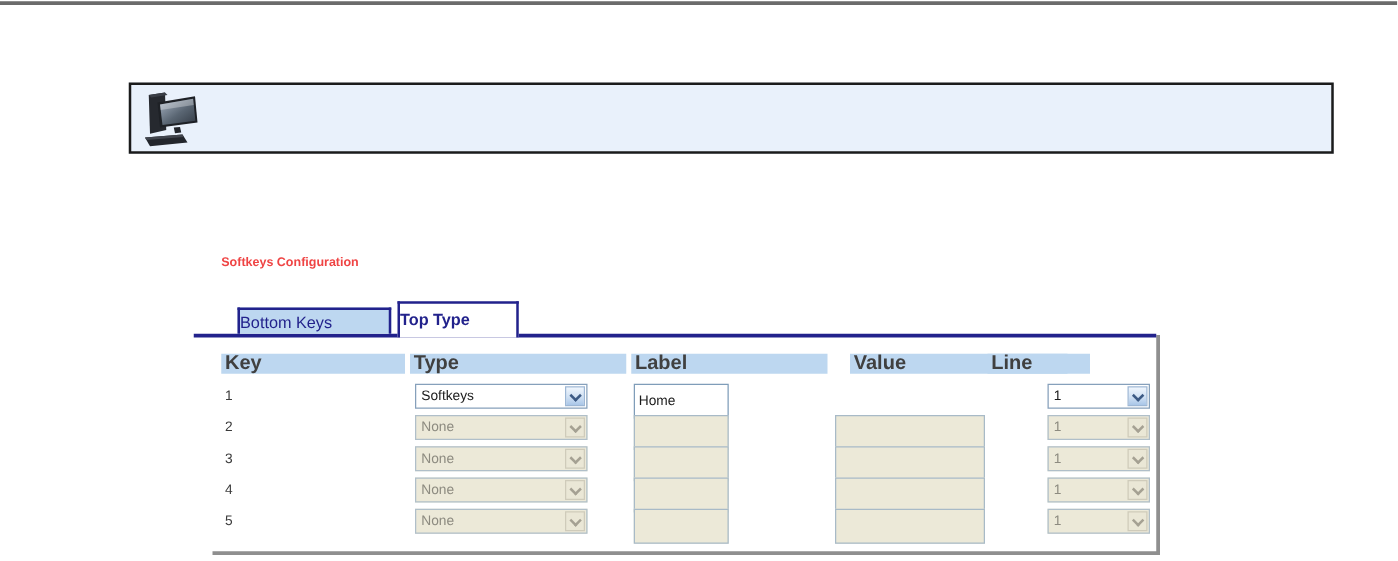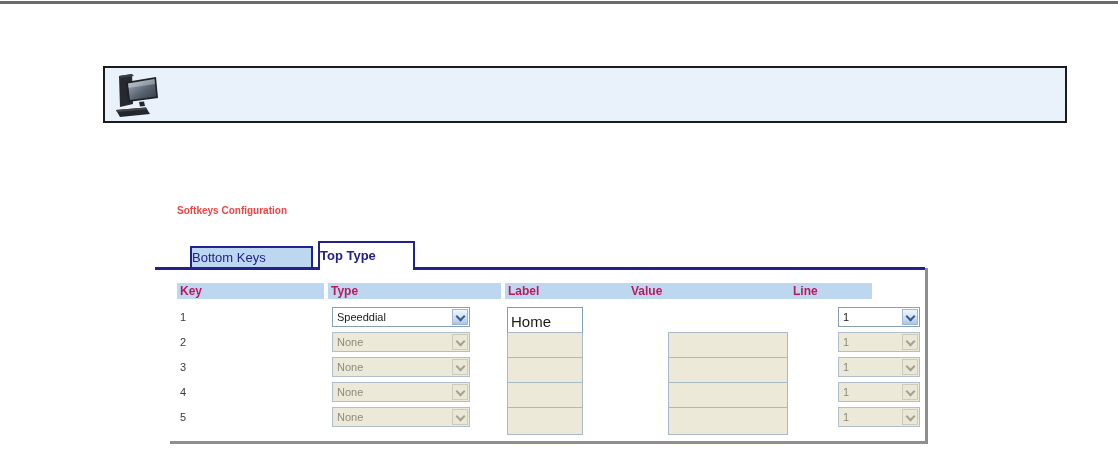--- a/index.html
+++ b/index.html
@@ -17,43 +17,43 @@
   .tab-underline{position:absolute;left:155px;top:267px;width:770px;height:3px;background:#22228c;z-index:1;}
   .tab{position:absolute;box-sizing:border-box;z-index:2;font-size:13px;color:#22228c;cursor:pointer;}
   .tab-inactive{left:190px;top:246px;width:123px;height:21px;background:#bdd7f0;
                 border:2px solid #22228c;border-bottom:none;line-height:19px;}
   .tab-active{left:318px;top:241px;width:97px;height:29px;background:#fff;
               border:2px solid #22228c;border-bottom:none;font-weight:bold;line-height:25px;}
 
   .frame-right{position:absolute;left:925px;top:268px;width:3px;height:176px;background:#8f8f8f;}
   .frame-bottom{position:absolute;left:170px;top:441px;width:758px;height:3px;background:#8f8f8f;}
 
-  .hcell{position:absolute;top:283px;height:16px;background:#bdd7f0;color:#be185d;font-weight:bold;
-         font-size:12px;line-height:16px;padding-left:3px;box-sizing:border-box;}
+  .hcell{position:absolute;top:283px;height:16px;background:#bdd7f0;color:#404040;font-weight:bold;
+         font-size:16px;line-height:16px;padding-left:3px;box-sizing:border-box;}
   #h-key{left:177px;width:147px}
   #h-type{left:328px;width:173px}
   #h-label{left:505px;width:157px}
-  #h-value{left:628px;width:174px}
+  #h-value{left:680px;width:174px}
   #h-line{left:790px;width:82px}
 
   .row{position:absolute;left:177px;width:743px;height:20px;}
   .key-num{position:absolute;left:3px;top:4px;font-size:11px;color:#3a3a3a;}
 
   .selectbox{position:absolute;top:0;height:20px;box-sizing:border-box;background:#fff;
              border:1px solid #86a0bb;font-size:11px;cursor:default;}
   .type-select{left:155px;width:138px;}
   .line-select{left:661px;width:82px;}
   .sel-text{position:absolute;left:4px;top:3px;color:#1a1a1a;white-space:nowrap;}
   .sel-btn{position:absolute;top:1px;right:1px;width:16px;height:16px;box-sizing:border-box;
            background:linear-gradient(180deg,#f0f6fd,#cfe0f3 55%,#a9c6e8);border:1px solid #9db7d5;}
   .chev{position:absolute;left:4px;top:3px;width:5px;height:5px;
         border-right:2px solid #3c5a84;border-bottom:2px solid #3c5a84;transform:rotate(45deg);}
 
   .textbox{position:absolute;top:0;height:28px;box-sizing:border-box;border:1px solid #7f9db9;
-           background:#fff;font-size:15px;padding:0 3px;font-family:inherit;color:#1a1a1a;}
+           background:#fff;font-size:11px;padding:0 3px;font-family:inherit;color:#1a1a1a;}
   .label-input{left:330px;width:76px;}
   .value-input{left:491px;width:120px;}
 
   .row.disabled .selectbox{background:#ece9d8;border-color:#b0bfc9;}
   .row.disabled .sel-text{color:#8d8b80;}
   .row.disabled .sel-btn{background:#eae7d6;border-color:#cfcbba;}
   .row.disabled .chev{border-color:#a5a193;}
   .row.disabled .textbox,.textbox:disabled{background:#ece9d8;border-color:#a8bac7;color:#8d8b80;}
 </style>
 </head>
@@ -95,21 +95,21 @@
   <div class="hcell" id="h-key">Key</div>
   <div class="hcell" id="h-type">Type</div>
   <div class="hcell" id="h-label">Label</div>
   <div class="hcell" id="h-value">Value</div>
   <div class="hcell" id="h-line">Line</div>
 
   <div id="rows-host">
       <div class="row" style="top: 307px;">
     <span class="key-num">1</span>
     <div class="selectbox type-select">
-      <span class="sel-text">Speeddial</span>
+      <span class="sel-text">Softkeys</span>
       <span class="sel-btn">
             <span class="chev"></span>
           </span>
     </div>
     <input class="textbox label-input" value="Home" style="">
     <div class="selectbox line-select">
       <span class="sel-text">1</span>
       <span class="sel-btn">
             <span class="chev"></span>
           </span>

